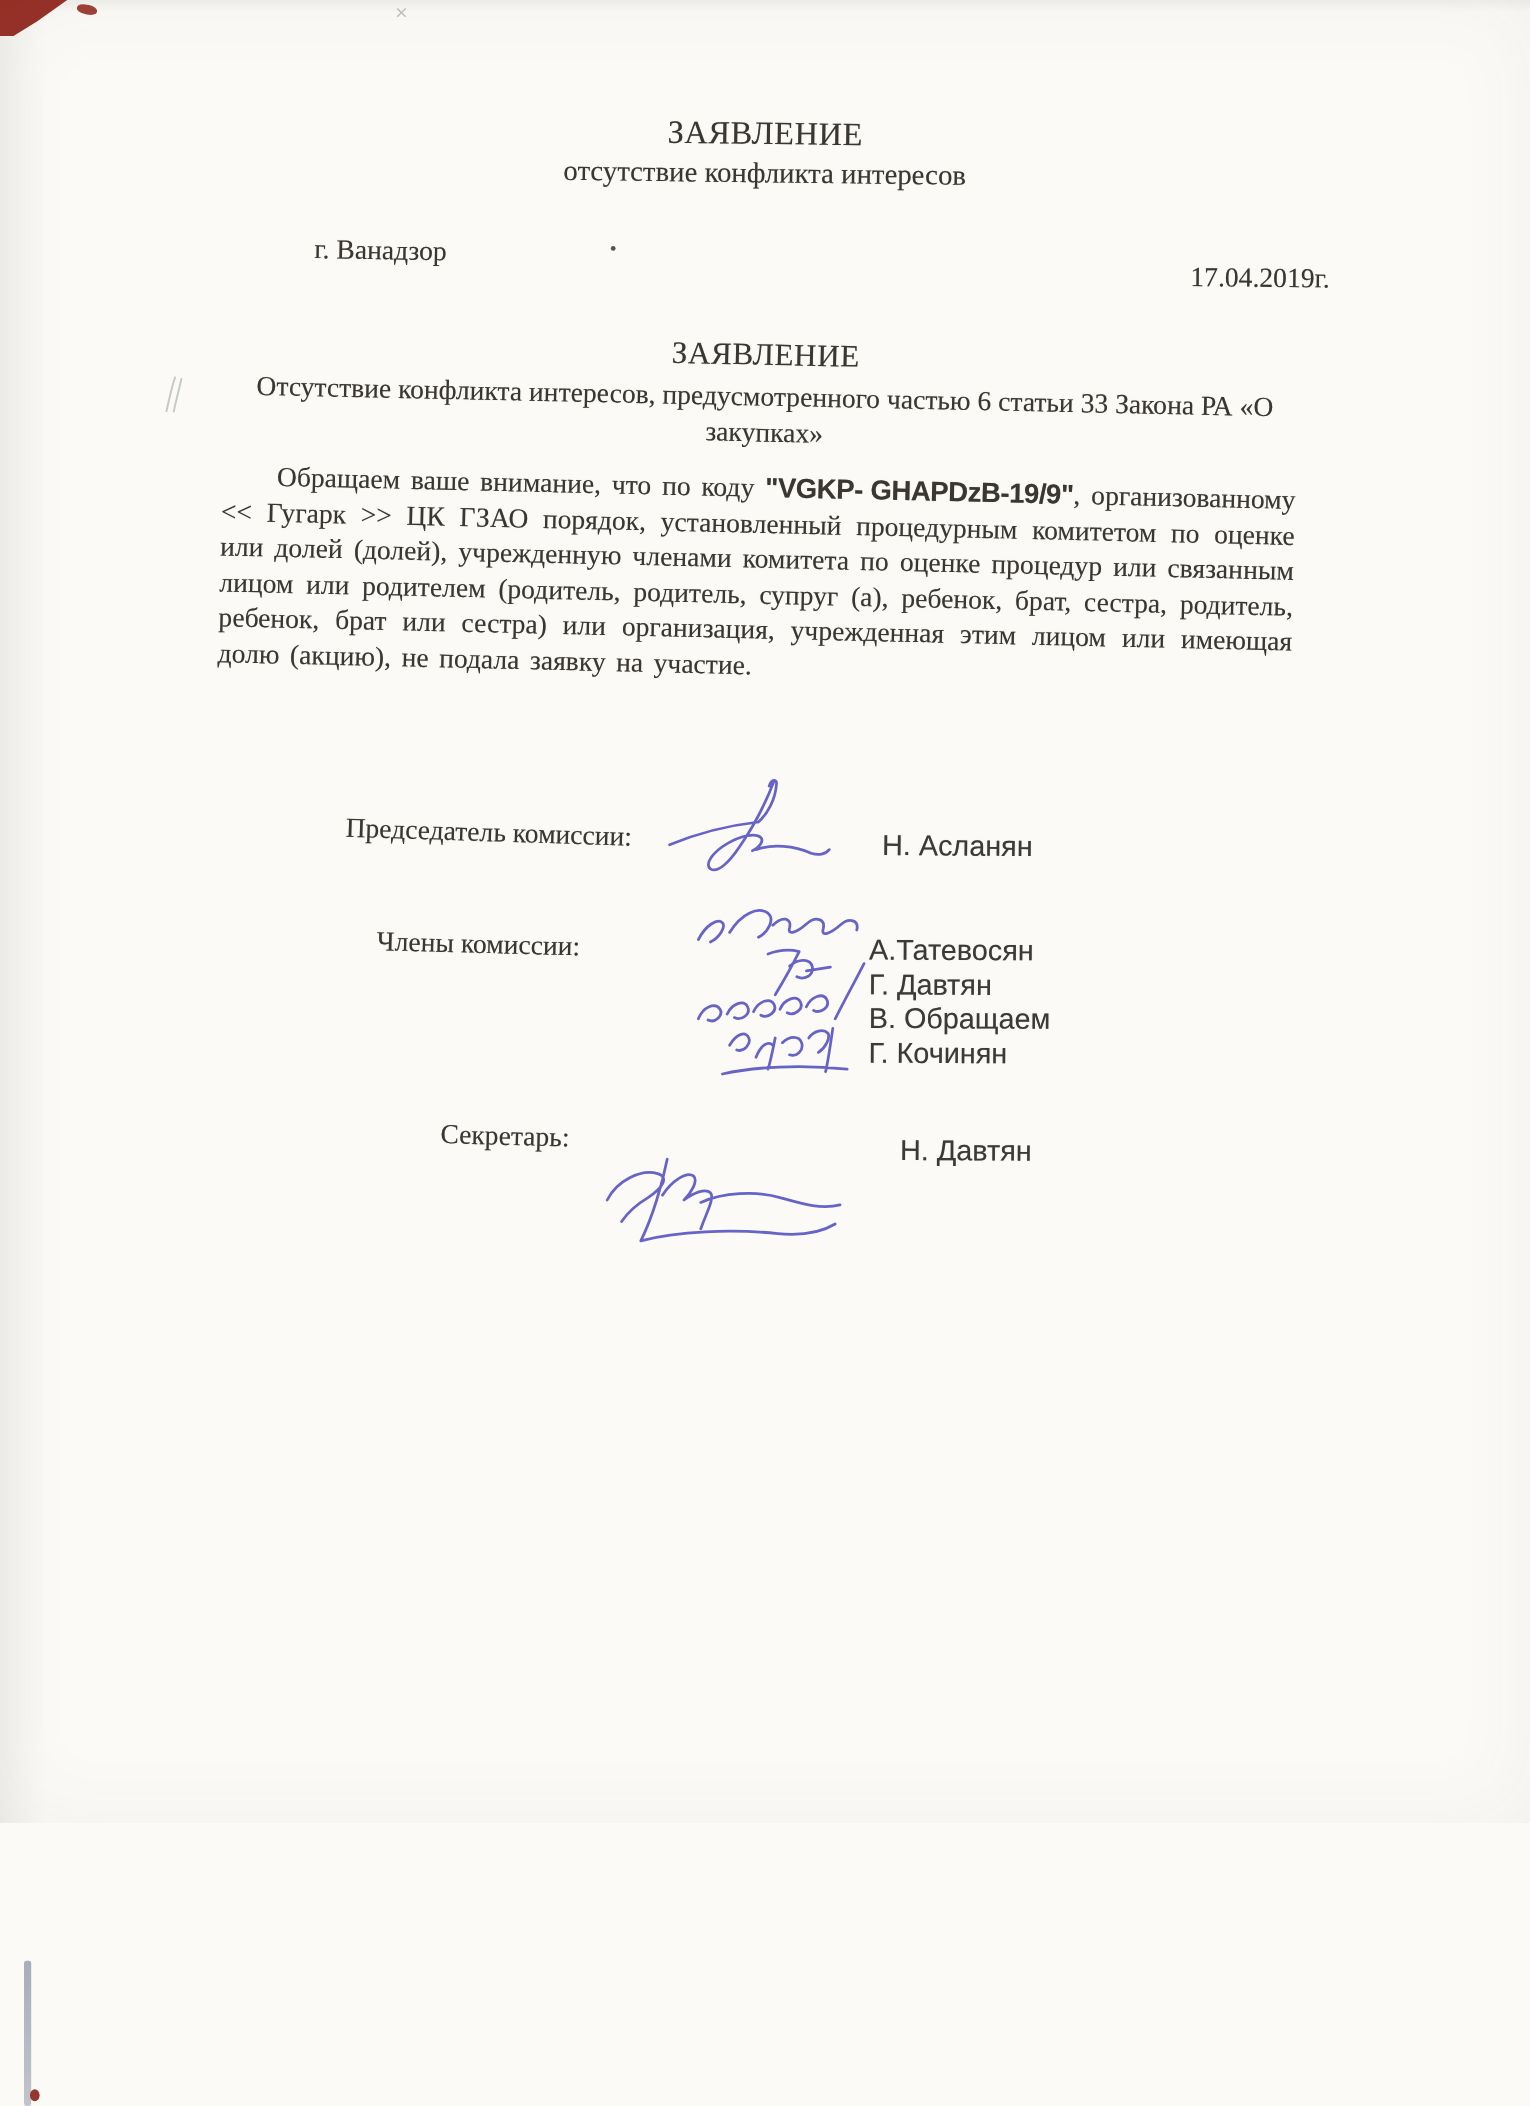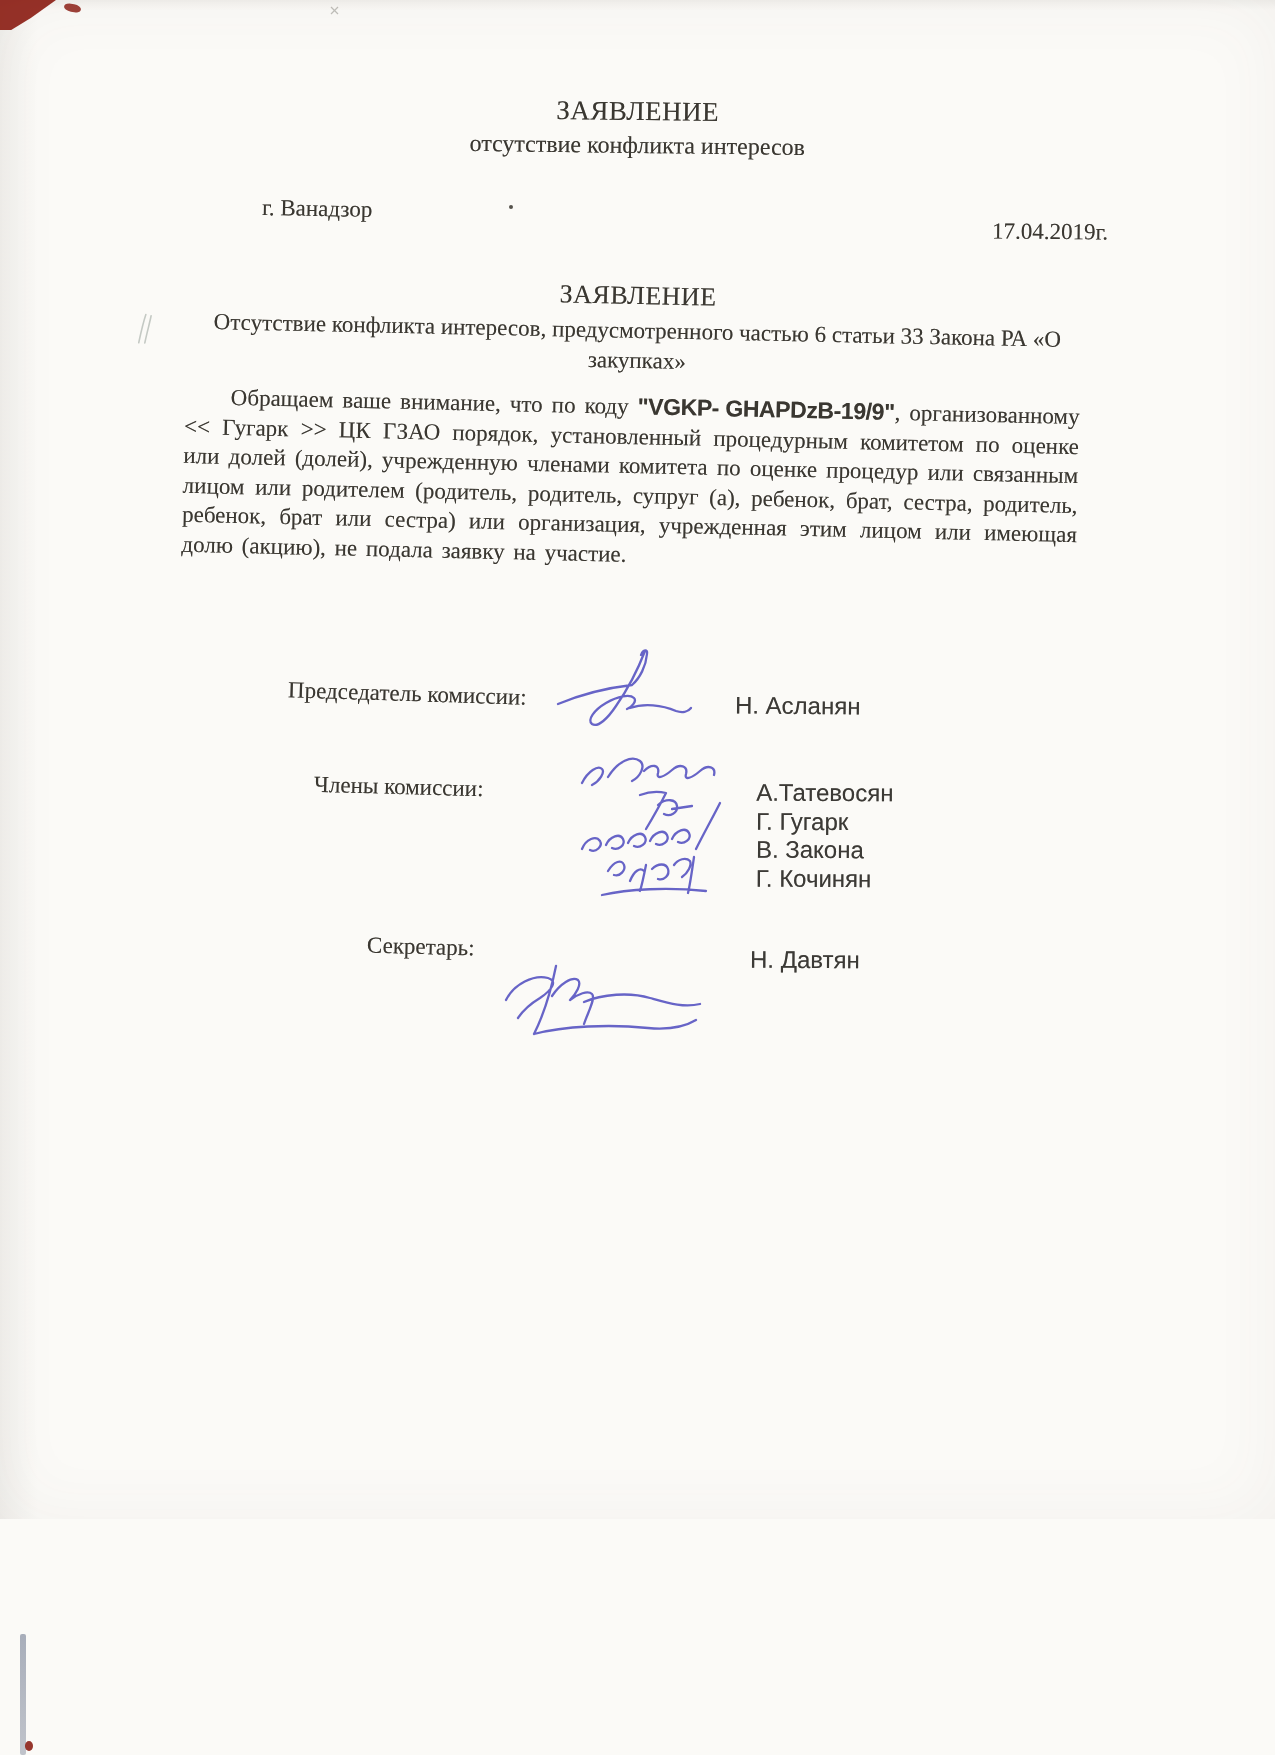--- a/index.html
+++ b/index.html
@@ -80,21 +80,21 @@
 
   .sig-label { position:absolute; font-size:23px; white-space:nowrap; }
   .sig-name  {
     position:absolute; font-family:"Liberation Sans","DejaVu Sans",sans-serif;
     font-size:24px; color:#3c3a36; white-space:nowrap;
   }
   .label-chair { left:288px; top:681px; transform: rotate(1.8deg); }
   .name-chair  { left:735px; top:692px; transform: rotate(0.5deg); }
 
   .label-members { left:314px; top:774px; transform: rotate(1.5deg); }
-  .names-members { position:absolute; left:756px; top:779px; transform: rotate(0.3deg); }
+  .names-members { position:absolute; left:724px; top:779px; transform: rotate(0.3deg); }
   .names-members .sig-name { position:static; display:block; line-height:28.5px; }
 
   .label-sec { left:367px; top:934px; transform: rotate(1.5deg); }
   .name-sec  { left:750px; top:946px; transform: rotate(0.3deg); }
 
   .sig { position:absolute; }
   .sig path { stroke: var(--ink); fill:none; stroke-width:2.3; stroke-linecap:round; stroke-linejoin:round; opacity:.92; }
   .sig-chair { left:548px; top:648px; }
   .sig-members { left:578px; top:752px; }
   .sig-sec { left:500px; top:952px; }
@@ -158,22 +158,22 @@
     <path d="M30,118 C36,108 44,106 46,112 C48,117 42,124 36,122
              M52,128 C56,118 62,114 66,118
              M68,112 C66,122 64,132 62,138
              M74,116 C80,110 88,110 90,116 C92,122 86,128 80,126
              M96,112 C100,106 108,104 112,108 C114,112 110,120 104,124
              M116,104 C114,118 112,132 110,140
              M24,142 C50,136 90,134 128,138"></path>
   </svg>
   <div class="names-members">
     <div class="sig-name">А.Татевосян</div>
-    <div class="sig-name">Г. Гугарк</div>
-    <div class="sig-name">В. Закона</div>
+    <div class="sig-name">Г. Давтян</div>
+    <div class="sig-name">В. Обращаем</div>
     <div class="sig-name">Г. Кочинян</div>
   </div>
 
   <div class="sig-label label-sec">Секретарь:</div>
   <div class="sig-name name-sec">Н. Давтян</div>
   <svg class="sig sig-sec" width="210" height="100" viewBox="0 0 210 100">
     <path d="M6,48 C14,32 34,22 48,26 C58,29 52,38 40,46 C30,52 22,60 18,66
              M56,14 C52,34 44,62 34,82
              M52,44 C60,32 72,24 78,28 C82,32 76,42 70,48 C78,42 88,38 92,42 C96,46 88,60 84,72
              M84,50 C102,42 130,40 150,46 C168,51 184,56 200,52

